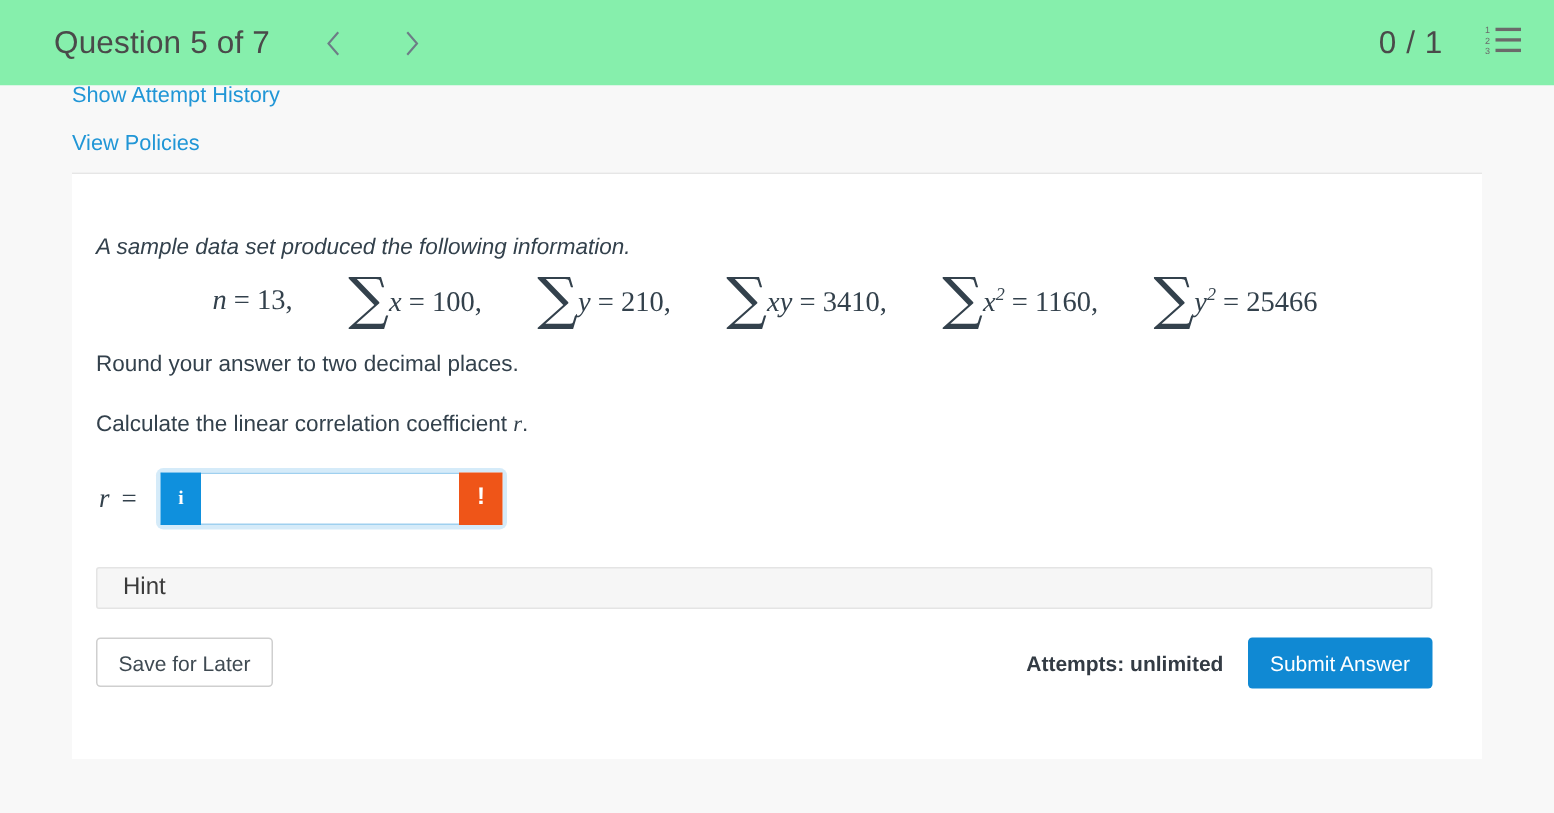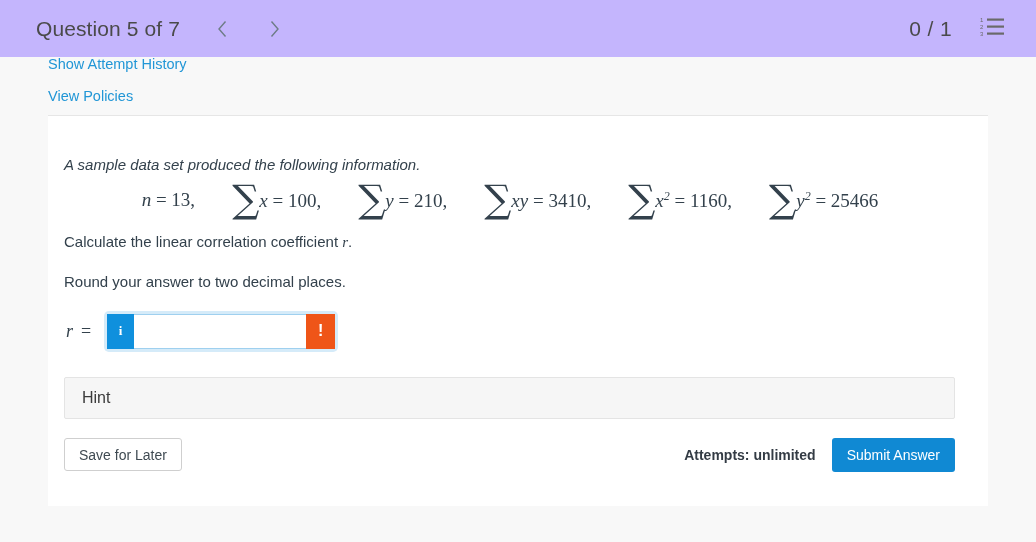--- a/index.html
+++ b/index.html
@@ -13,23 +13,23 @@
     font-family: "Liberation Sans", sans-serif;
     color: #2e3d49;
     overflow: hidden;
   }
 
   
   .qheader {
     height: 57px;
     display: flex;
     align-items: center;
-    padding: 0 32px 0 36px;
-    box-sizing: border-box;
-    background: #c4b5fd;
+    padding: 0 22px 0 36px;
+    box-sizing: border-box;
+    background: #86efac;
   }
   .qtitle {
     font-size: 21px;
     color: #4a4a4a;
     font-weight: 400;
     letter-spacing: .1px;
   }
   .navbtn {
     width: 34px;
     height: 34px;
@@ -210,21 +210,21 @@
     justify-content: center;
     cursor: pointer;
   }
 
   
   .hint {
     margin: 28px 17px 0 0;
     background: #f6f6f6;
     border: 1px solid #e4e4e4;
     border-radius: 2px;
-    height: 42px;
+    height: 28px;
     display: flex;
     align-items: center;
     padding-left: 17px;
     box-sizing: border-box;
     font-size: 16px;
     color: #3b3b3b;
     cursor: pointer;
   }
 
   
@@ -310,23 +310,23 @@
 
 
   <div class="qbody">
 
     <div class="ptext first">A sample data set produced the following information.</div>
 
     <div class="mathline">
       <span class="mterm"><span class="mvar">n</span><span> =  13, </span></span><span class="mgap"></span><span class="mterm"><span class="sig">∑</span><span class="mvar">x</span><span class="sup"></span><span> =  100, </span></span><span class="mgap"></span><span class="mterm"><span class="sig">∑</span><span class="mvar">y</span><span class="sup"></span><span> =  210, </span></span><span class="mgap"></span><span class="mterm"><span class="sig">∑</span><span class="mvar">xy</span><span class="sup"></span><span> =  3410, </span></span><span class="mgap"></span><span class="mterm"><span class="sig">∑</span><span class="mvar">x</span><span class="sup">2</span><span> =  1160, </span></span><span class="mgap"></span><span class="mterm"><span class="sig">∑</span><span class="mvar">y</span><span class="sup">2</span><span> =  25466</span></span>
     </div>
 
+    <div class="ptext">Round your answer to two decimal places.</div>
+
     <div class="ptext"><span>Calculate the linear correlation coefficient </span><span class="mvar">r</span><span>.</span></div>
-
-    <div class="ptext">Round your answer to two decimal places.</div>
 
     <div class="ansrow">
       <span class="ans-label">r</span>
       <span class="ans-eq">=</span>
       <div class="ans-group">
         <span class="badge-info">i</span>
         <input class="ans-input" type="text" value="" style="">
         <span class="badge-alert">!</span>
       </div>
     </div>

